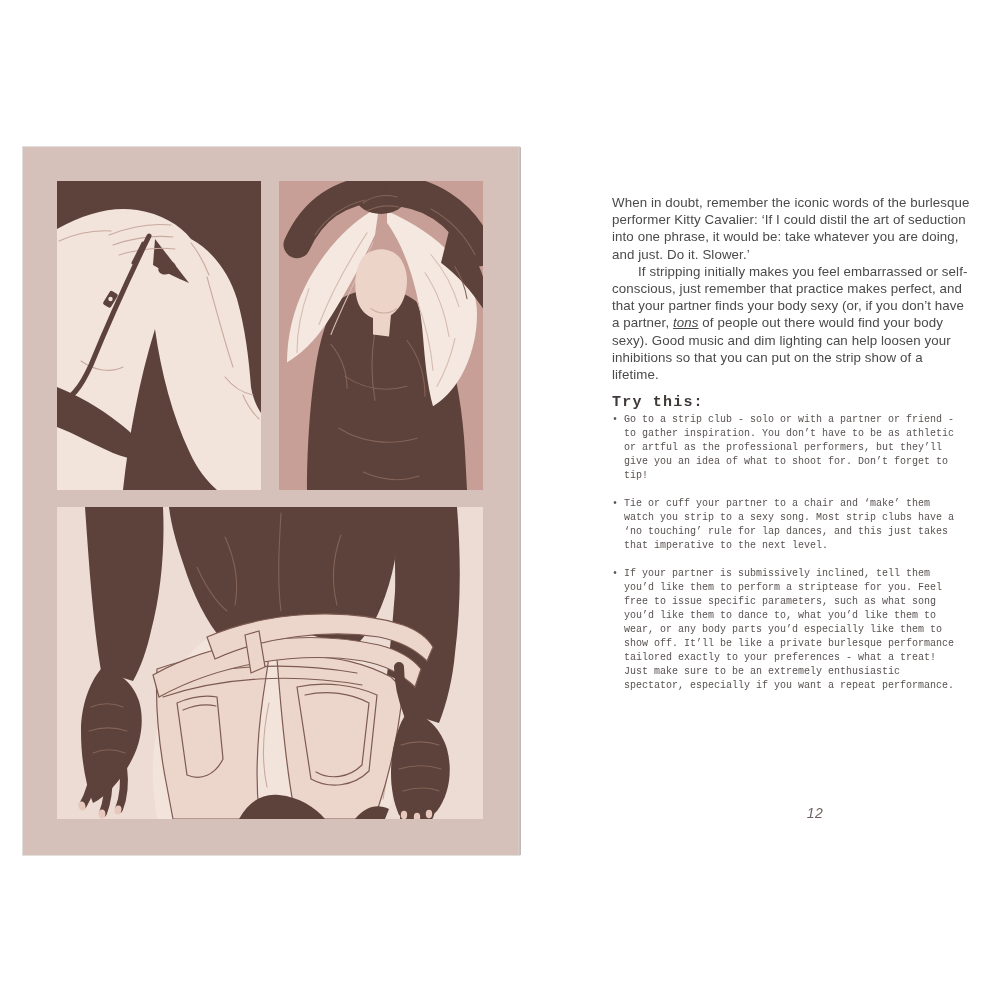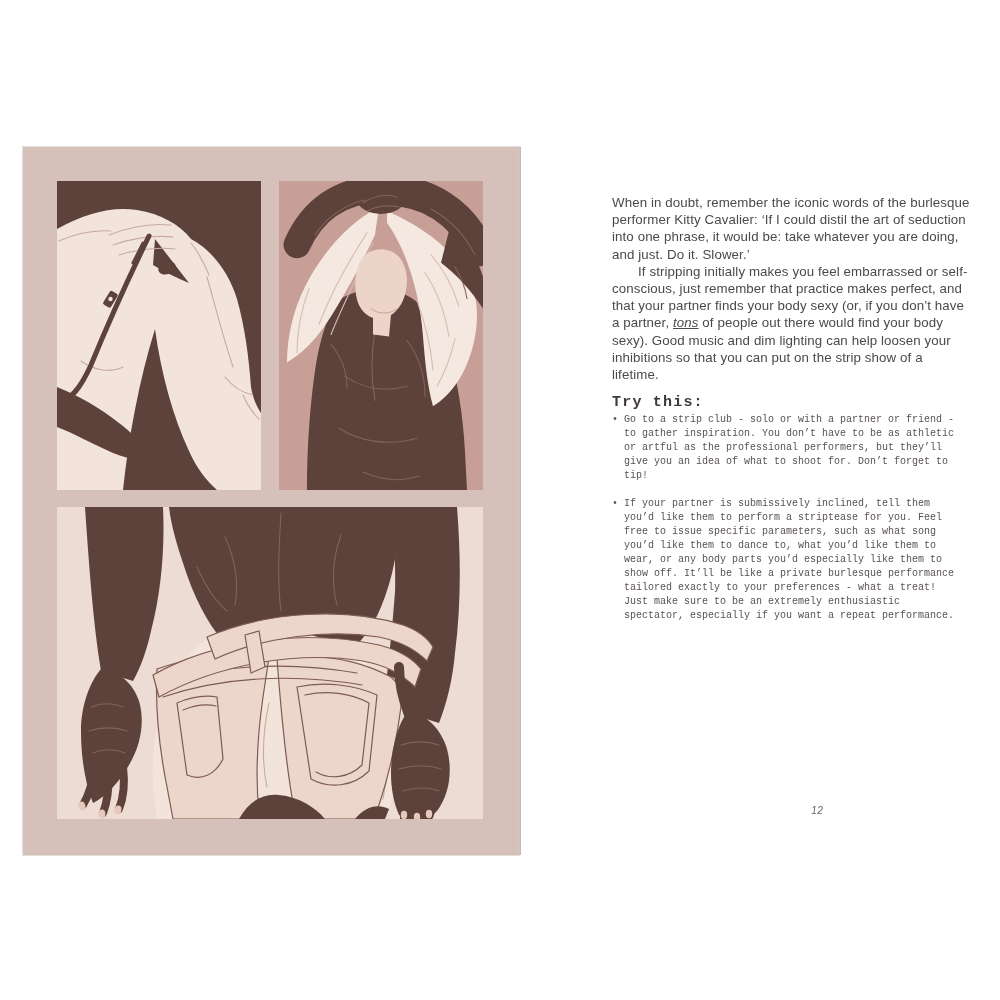--- a/index.html
+++ b/index.html
@@ -61,21 +61,21 @@
     margin:0;padding:0 0 0 12px;list-style:none;
     font-family:"Liberation Mono",monospace;
     font-size:10px;line-height:14px;
     color:var(--mono-text,#585250);
   }
   .bullets li{position:relative;margin:0 0 14px 0;max-width:332px;}
   .bullets li::before{content:"\2022";position:absolute;left:-12px;top:0;}
 
   .page-number{
     position:absolute;right:42px;top:805px;
-    font-size:10px;color:var(--page-number,#6f625e);letter-spacing:.3px;font-style:italic;
+    font-size:14px;color:var(--page-number,#6f625e);letter-spacing:.3px;font-style:italic;
   }
 </style>
 </head>
 <body>
 
 <div class="stage">
 
   <div class="left-page">
 
     <div class="panel panel-1">
@@ -241,19 +241,20 @@
   <div>
     <div class="text-col">
       <p>When in doubt, remember the iconic words of the burlesque performer Kitty Cavalier: ‘If I could distil the art of seduction into one phrase, it would be: take whatever you are doing, and just. Do it. Slower.’</p>
       <p class="indent"><span>If stripping initially makes you feel embarrassed or self-conscious, just remember that practice makes perfect, and that your partner finds your body sexy (or, if you don’t have a partner, </span><em>tons</em><span> of people out there would find your body sexy). Good music and dim lighting can help loosen your inhibitions so that you can put on the strip show of a lifetime.</span></p>
     </div>
 
     <h3 class="try-heading">Try this:</h3>
 
     <ul class="bullets">
       <li>Go to a strip club - solo or with a partner or friend - to gather inspiration. You don’t have to be as athletic or artful as the professional performers, but they’ll give you an idea of what to shoot for. Don’t forget to tip!</li>
+      <li>Tie or cuff your partner to a chair and ‘make’ them watch you strip to a sexy song. Most strip clubs have a ‘no touching’ rule for lap dances, and this just takes that imperative to the next level.</li>
       <li>If your partner is submissively inclined, tell them you’d like them to perform a striptease for you. Feel free to issue specific parameters, such as what song you’d like them to dance to, what you’d like them to wear, or any body parts you’d especially like them to show off. It’ll be like a private burlesque performance tailored exactly to your preferences - what a treat! Just make sure to be an extremely enthusiastic spectator, especially if you want a repeat performance.</li>
     </ul>
 
     <div class="page-number">12</div>
   </div>
 
 </div>
 
 </body></html>

